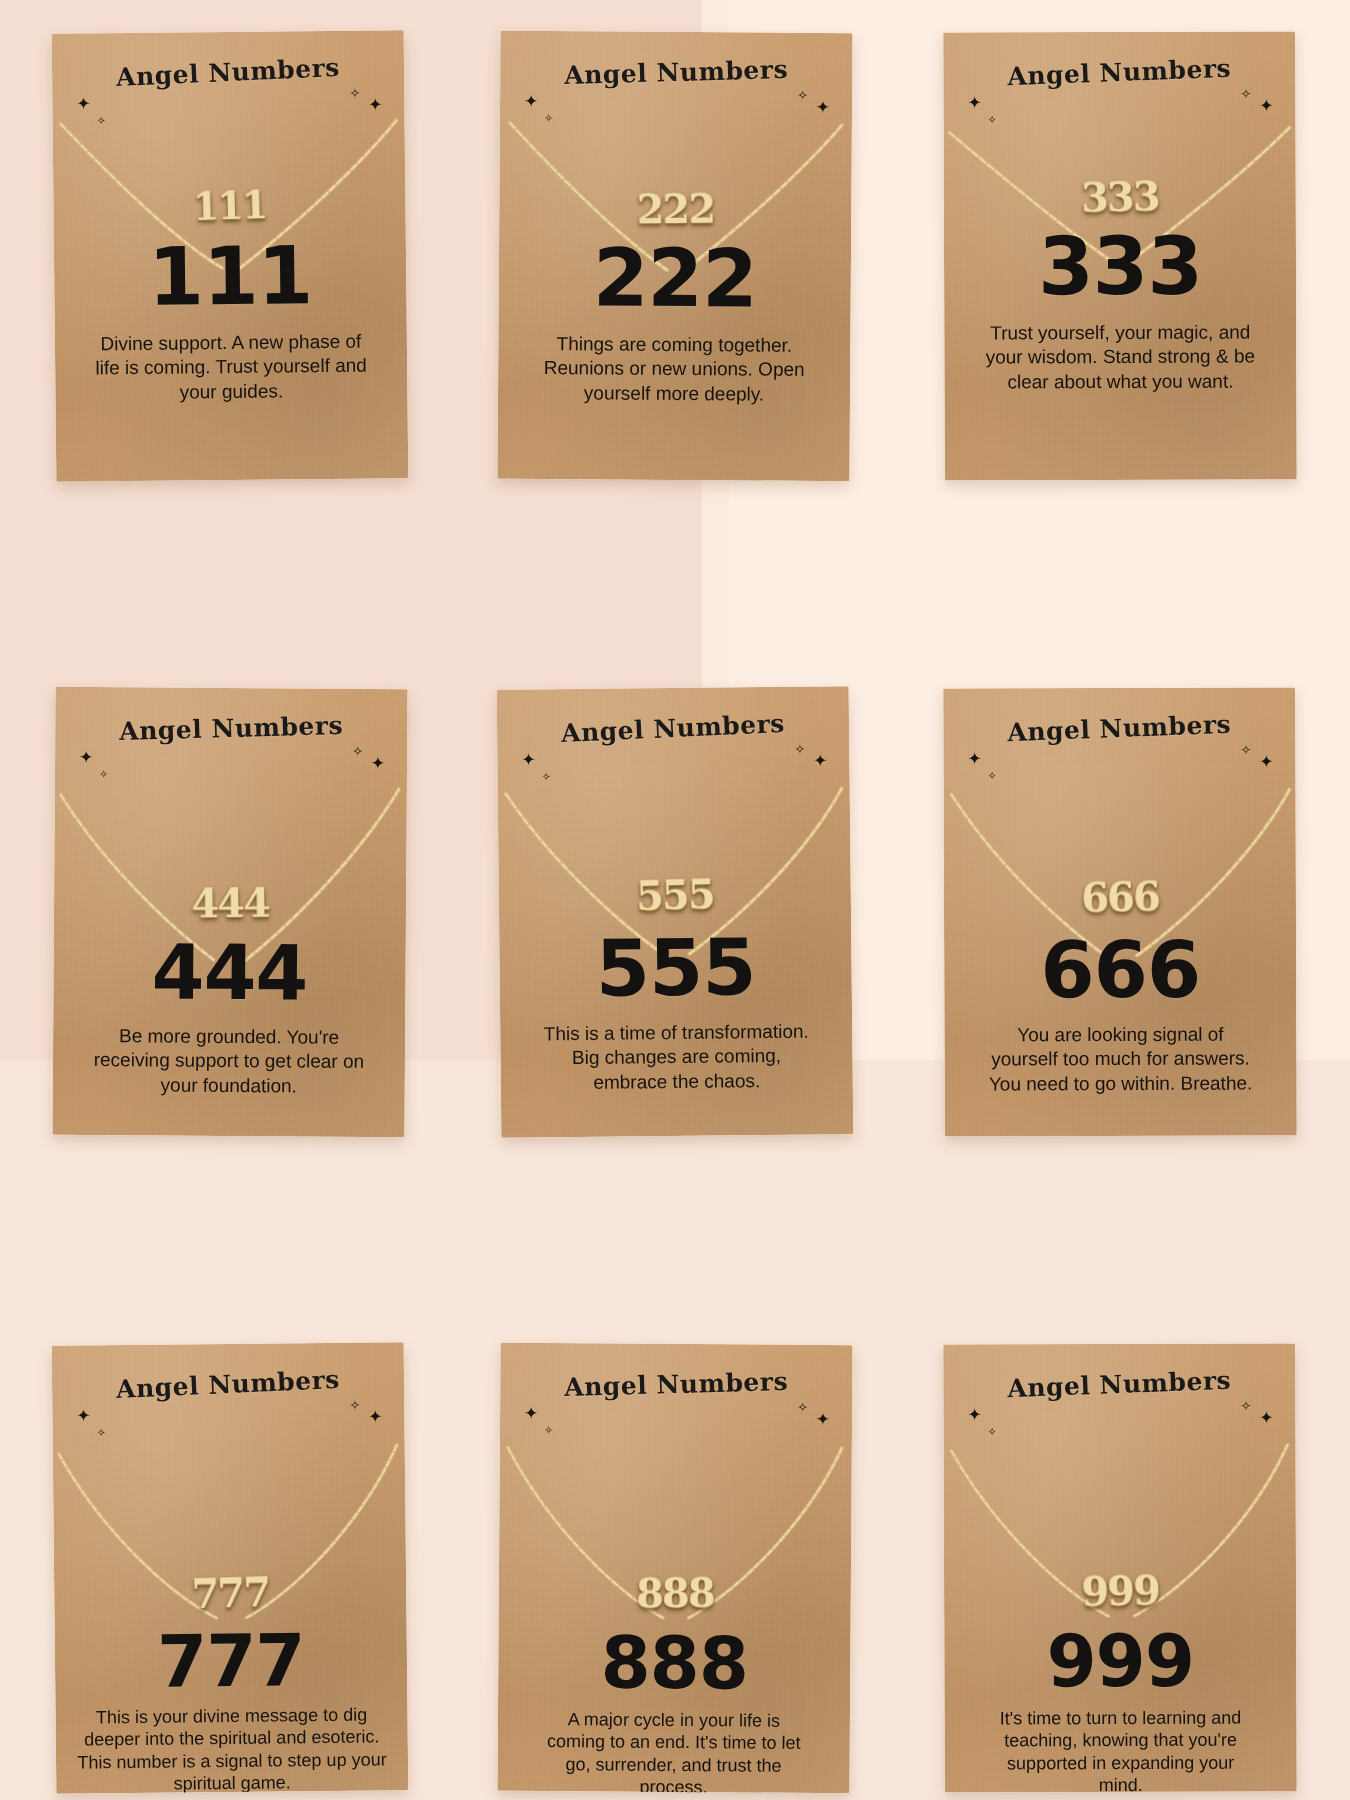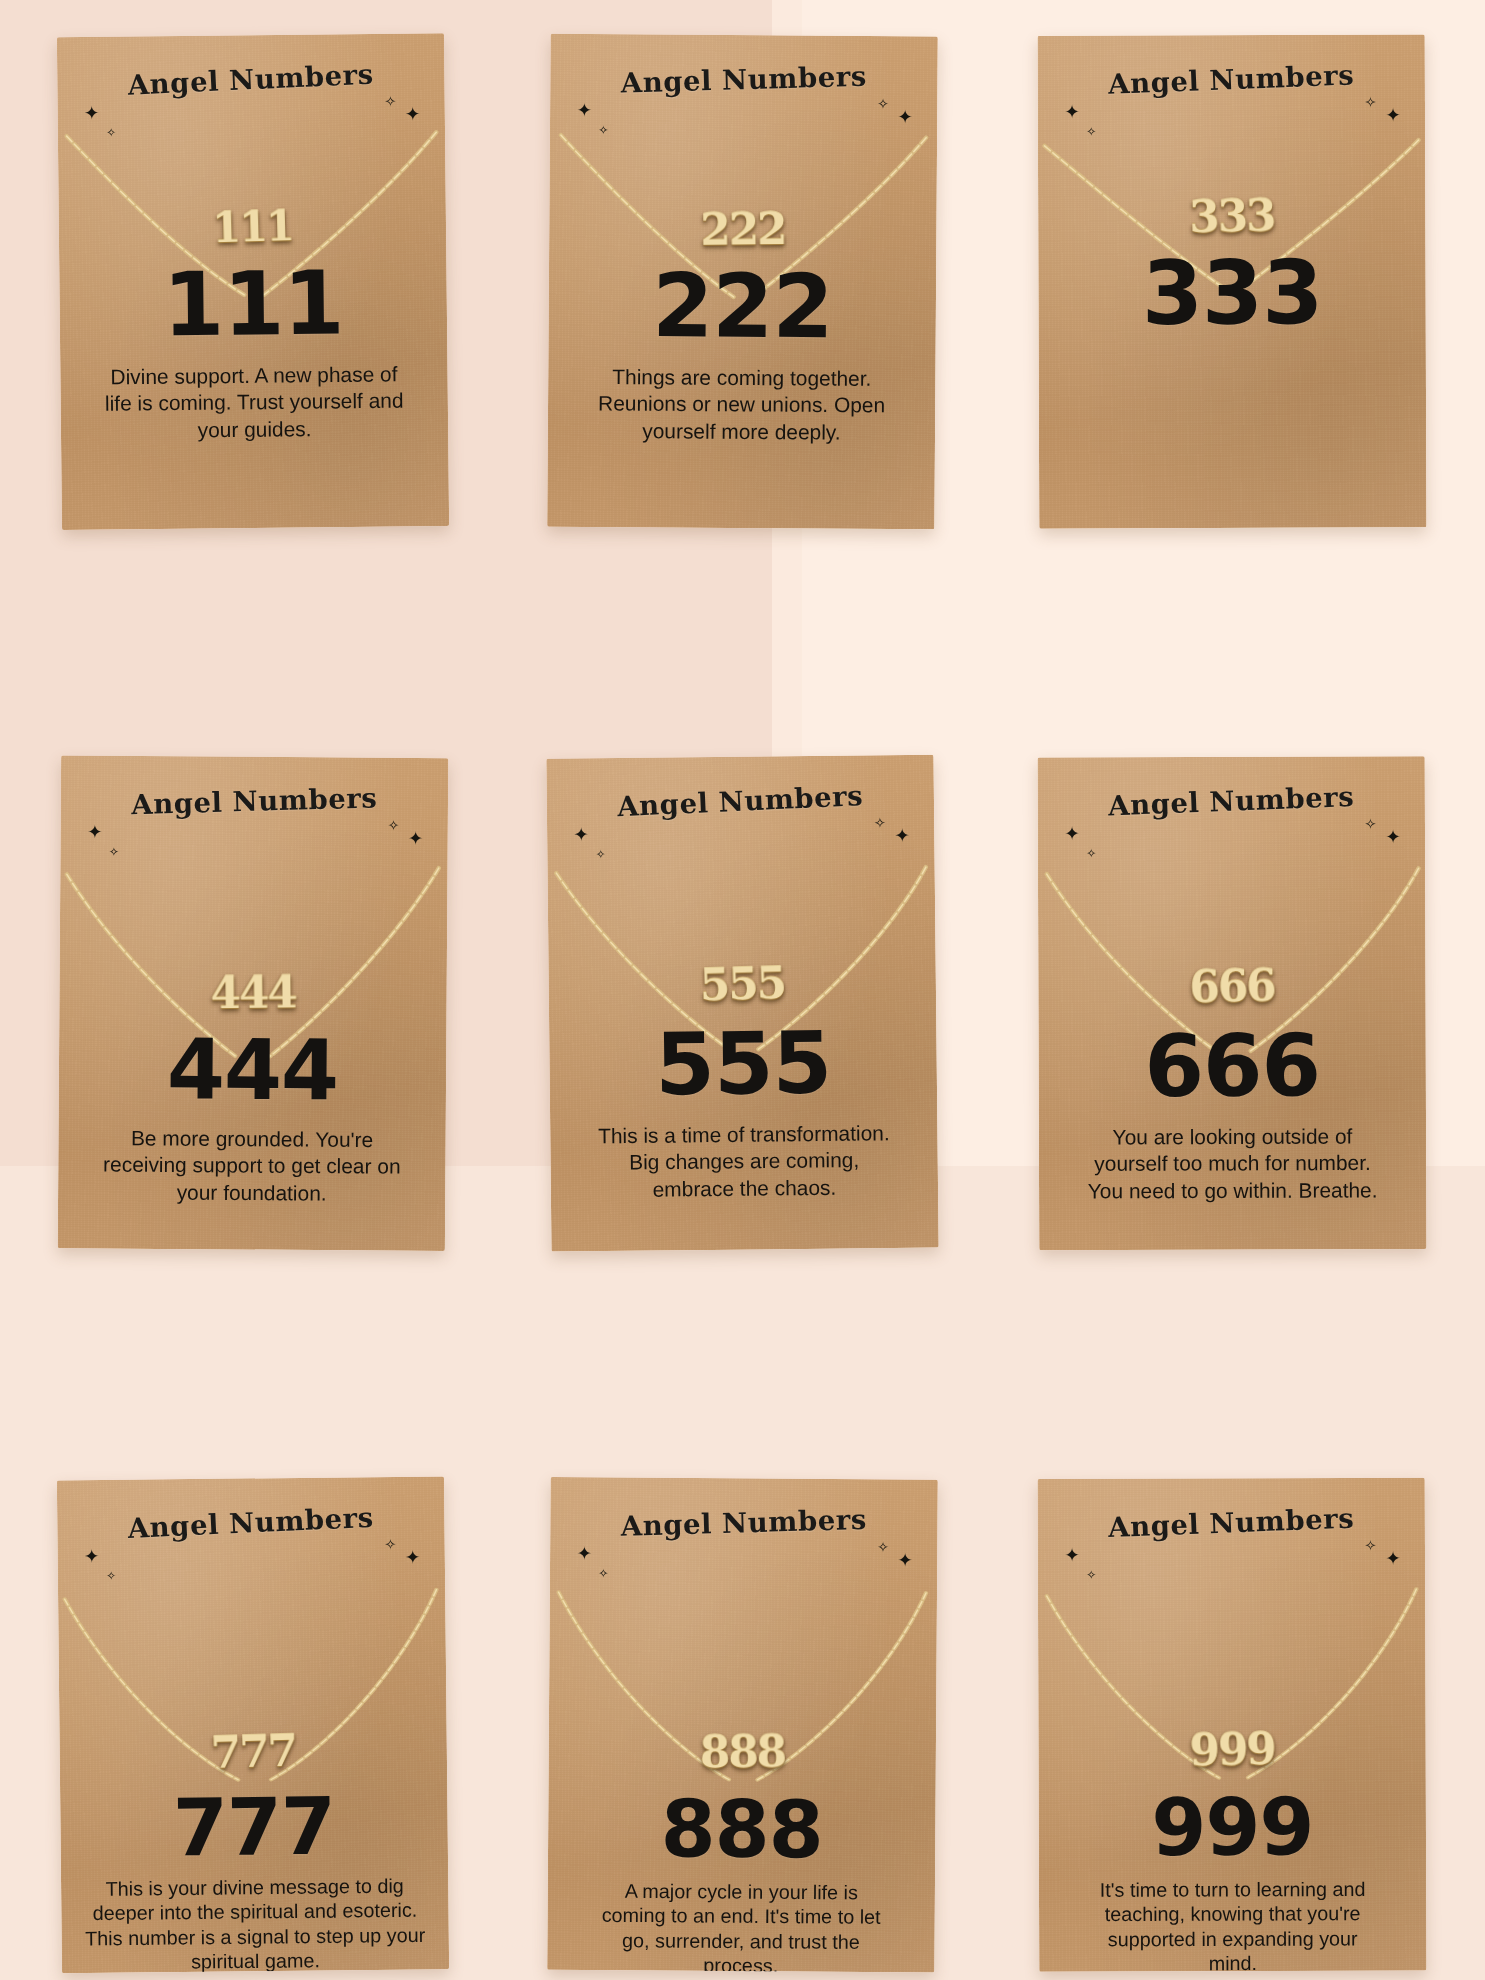--- a/index.html
+++ b/index.html
@@ -269,20 +269,21 @@
           <path d="M6,14 C58,58 120,110 166,142" fill="none" stroke="#d8bb82" stroke-width="4" stroke-linecap="round" stroke-dasharray="7 3"></path>
           <path d="M6,14 C58,58 120,110 166,142" fill="none" stroke="#f1ddad" stroke-width="1.4" stroke-linecap="round" stroke-dasharray="7 3"></path>
           <path d="M346,10 C302,54 236,106 188,142" fill="none" stroke="#d8bb82" stroke-width="4" stroke-linecap="round" stroke-dasharray="7 3"></path>
           <path d="M346,10 C302,54 236,106 188,142" fill="none" stroke="#f1ddad" stroke-width="1.4" stroke-linecap="round" stroke-dasharray="7 3"></path>
         </svg>
       </div>
       <div class="card-inner">
         <div class="card-title">Angel Numbers</div>
         <div class="pendant">333</div>
         <div class="big-number">333</div>
+        <div class="desc">Trust yourself, your magic, and your wisdom. Stand strong &amp; be clear about what you want.</div>
       </div>
     </div>
   </div>
 
   <div class="cell r2">
     <div class="card rot-b pos-444">
       <span class="sparkle sp-a">✦</span>
       <span class="sparkle sp-b">✧</span>
       <span class="sparkle sp-c">✧</span>
       <span class="sparkle sp-d">✦</span>
@@ -337,21 +338,21 @@
           <path d="M8,20 C48,84 114,148 162,182" fill="none" stroke="#d8bb82" stroke-width="4" stroke-linecap="round" stroke-dasharray="7 3"></path>
           <path d="M8,20 C48,84 114,148 162,182" fill="none" stroke="#f1ddad" stroke-width="1.4" stroke-linecap="round" stroke-dasharray="7 3"></path>
           <path d="M346,16 C312,78 246,144 192,182" fill="none" stroke="#d8bb82" stroke-width="4" stroke-linecap="round" stroke-dasharray="7 3"></path>
           <path d="M346,16 C312,78 246,144 192,182" fill="none" stroke="#f1ddad" stroke-width="1.4" stroke-linecap="round" stroke-dasharray="7 3"></path>
         </svg>
       </div>
       <div class="card-inner">
         <div class="card-title">Angel Numbers</div>
         <div class="pendant">666</div>
         <div class="big-number">666</div>
-        <div class="desc">You are looking outside of yourself too much for number. You need to go within. Breathe.</div>
+        <div class="desc">You are looking signal of yourself too much for answers. You need to go within. Breathe.</div>
       </div>
     </div>
   </div>
 
   <div class="cell r3">
     <div class="card rot-a pos-777">
       <span class="sparkle sp-a">✦</span>
       <span class="sparkle sp-b">✧</span>
       <span class="sparkle sp-c">✧</span>
       <span class="sparkle sp-d">✦</span>

